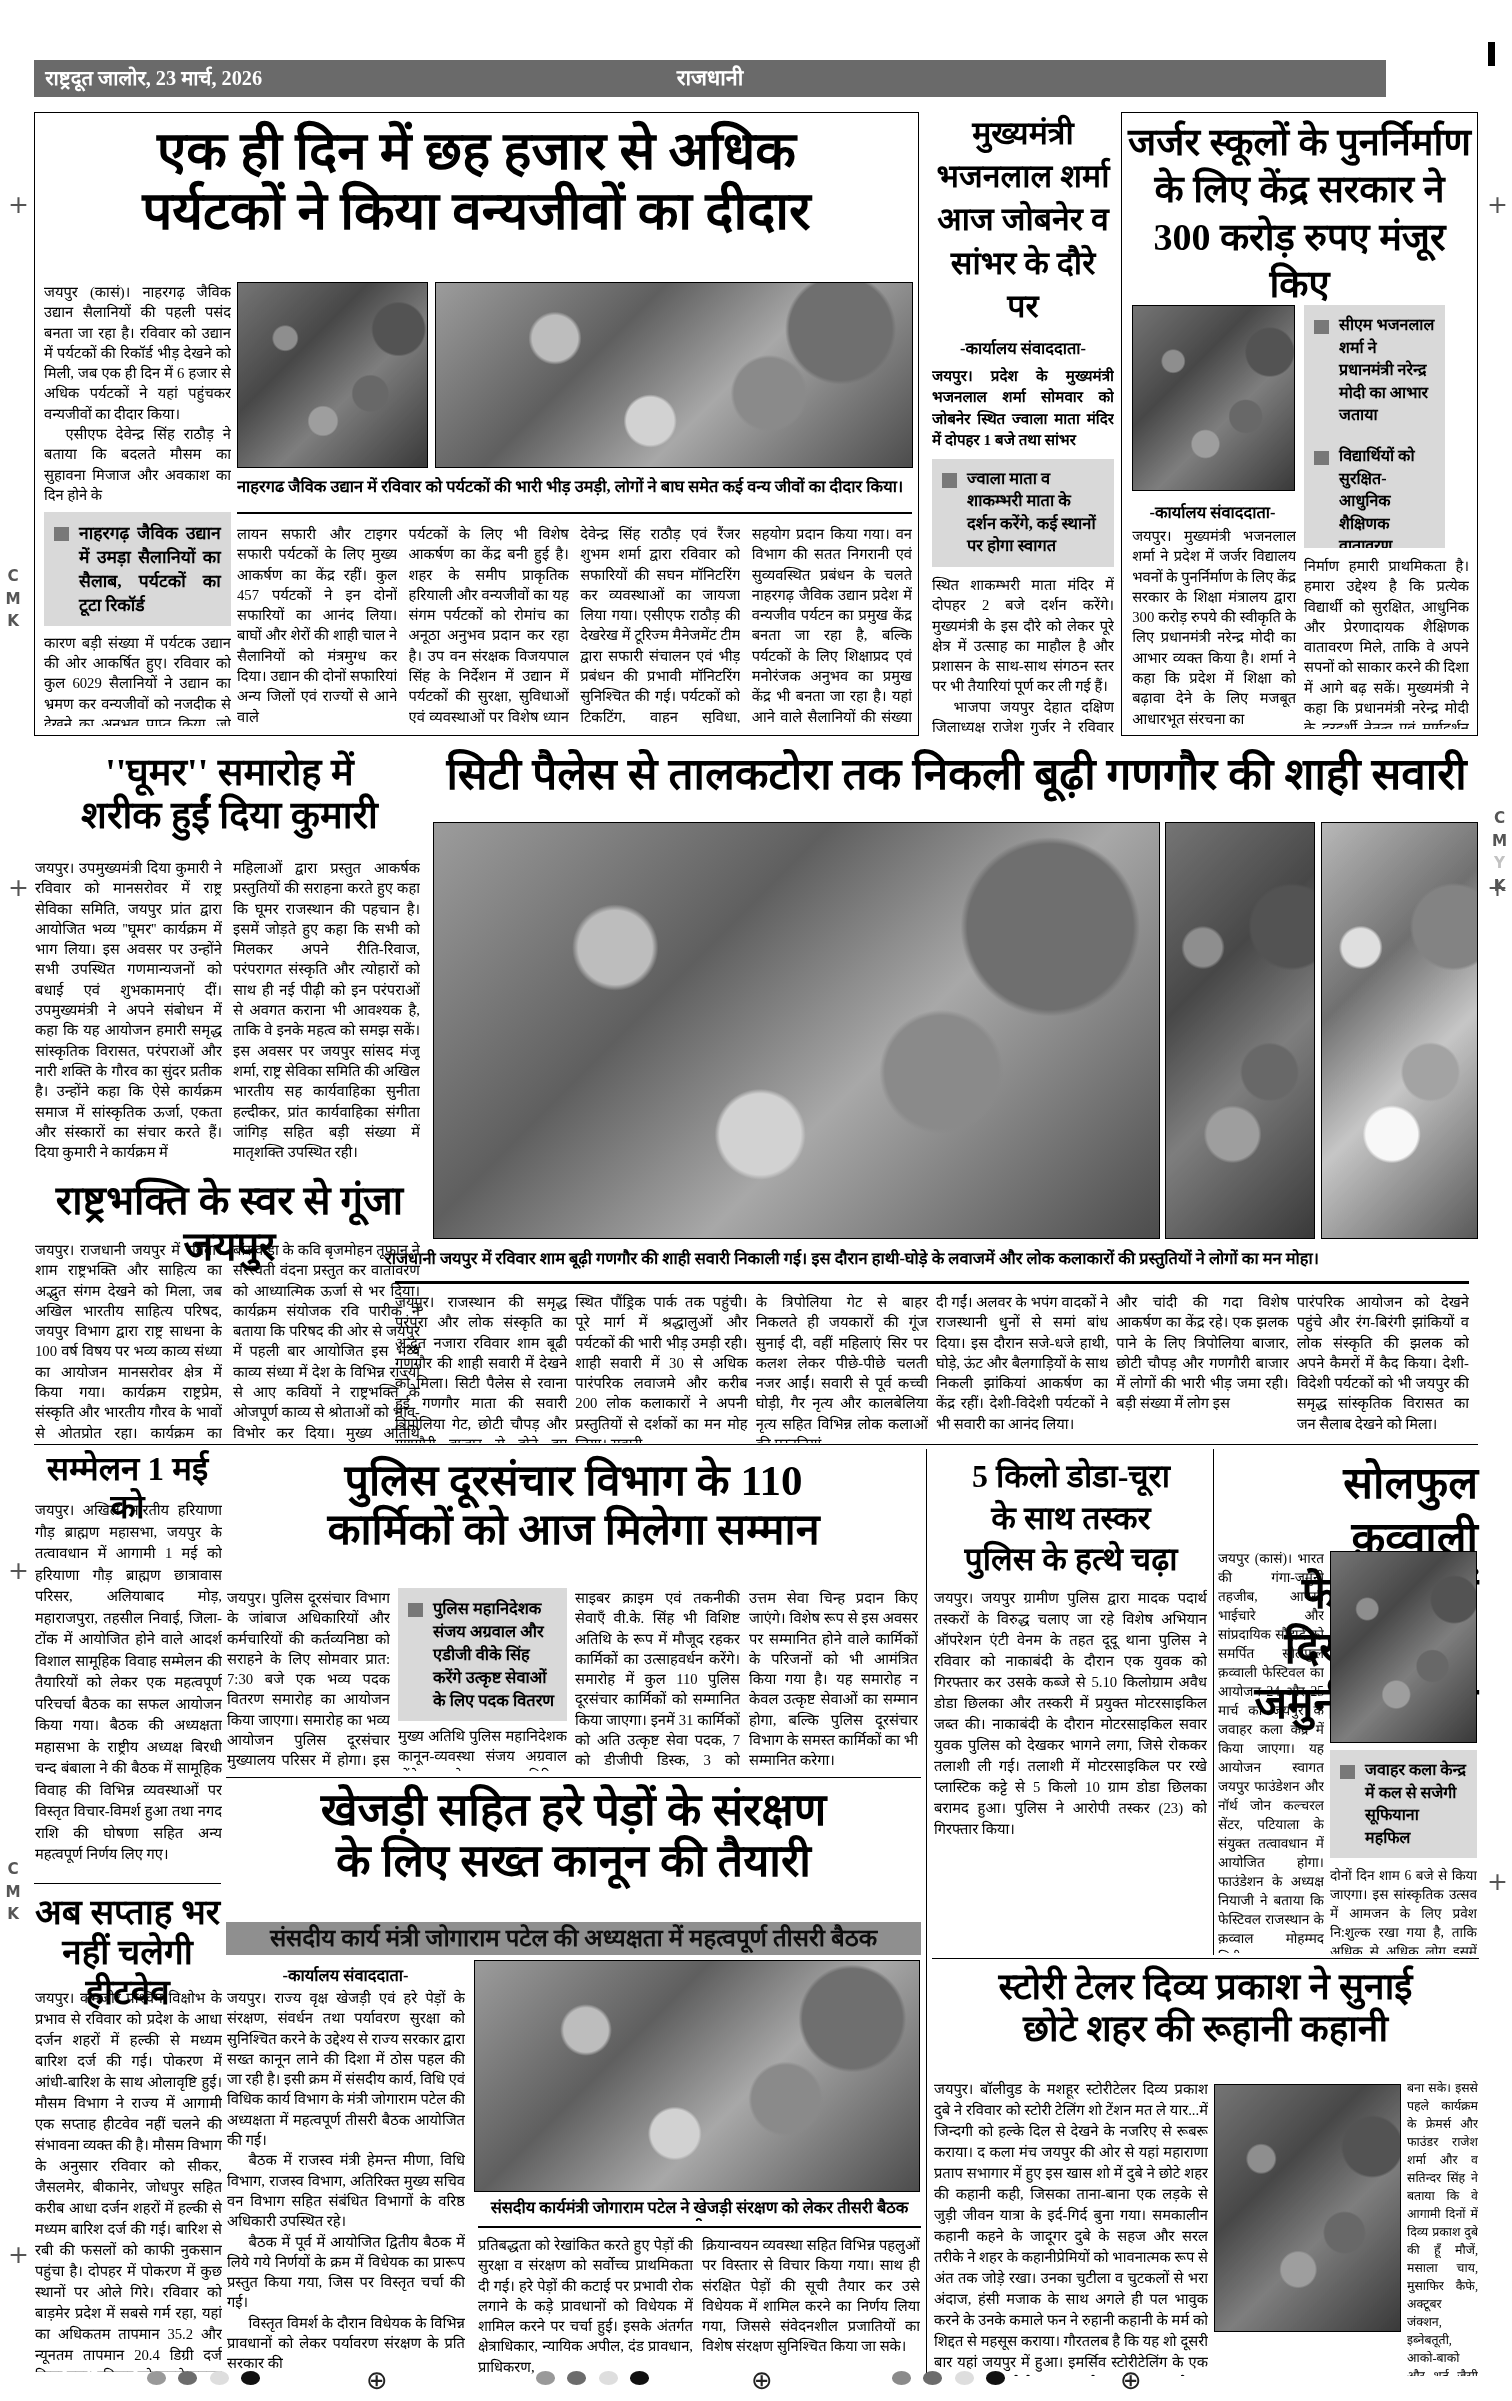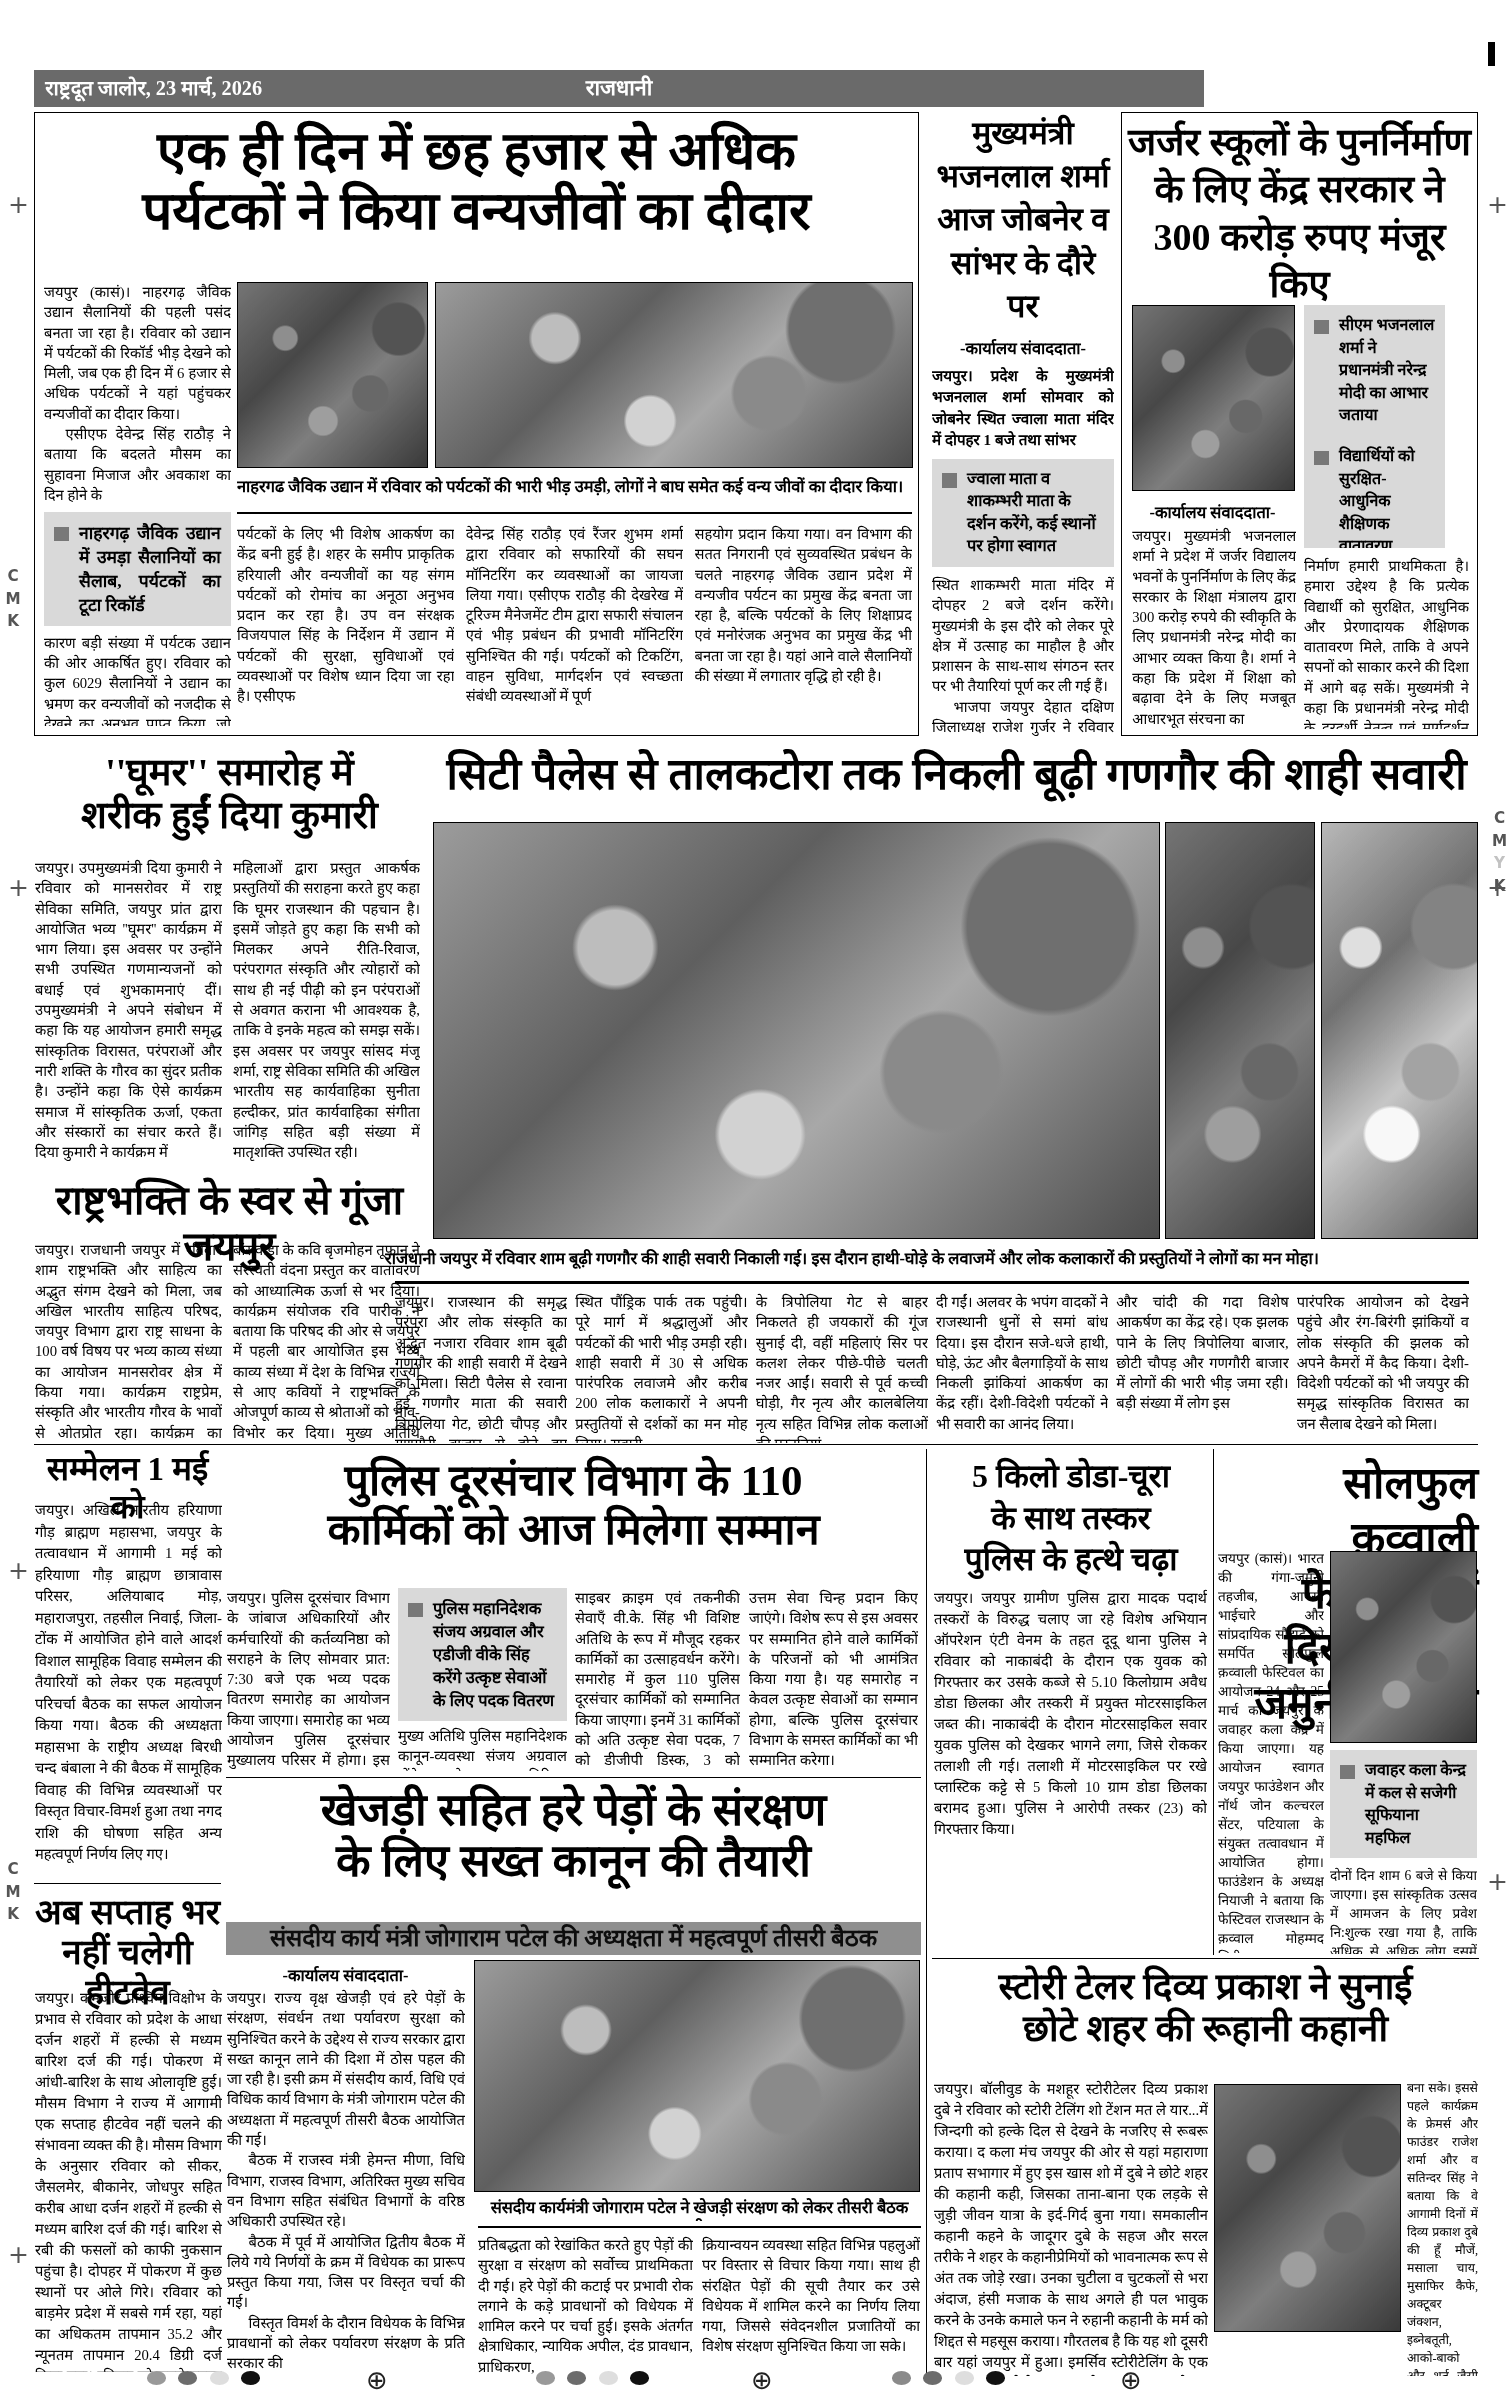--- a/index.html
+++ b/index.html
@@ -40,21 +40,21 @@
   .dotrow { display:flex; gap:12.4px; align-items:center; }
   .dot { width:19px; height:13.6px; border-radius:50%; }
   .reg-circle { font-size:26px; color:#222; font-family:"DejaVu Sans", sans-serif; }
   .strip { background:#8f8f8f; color:#0d0d0d; font-weight:bold; text-align:center; overflow:hidden; }
 </style>
 </head>
 <body>
 
 <div class="page">
 
-  <div class="abs masthead" style="left:34px; top:70px; width:1170px; height:37px;">
+  <div class="abs masthead" style="left:34px; top:60px; width:1352px; height:37px;">
     <div class="mleft">राष्ट्रदूत जालोर, 23 मार्च, 2026</div>
     <div class="mcenter">राजधानी</div>
   </div>
   <div class="abs corner-mark" style="left:1488px; top:42px; width:6.8px; height:24px;"></div>
 
   <div class="abs reg-cross" style="left:8px; top:192px;">+</div>
   <div class="abs reg-cross" style="left:1487px; top:192px;">+</div>
   <div class="abs reg-cross" style="left:8px; top:875px;">+</div>
   <div class="abs reg-cross" style="left:1487px; top:875px;">+</div>
   <div class="abs reg-cross" style="left:8px; top:1558px;">+</div>
@@ -93,20 +93,21 @@
         </div>
       </div>
       <p class="nofirst">कारण बड़ी संख्या में पर्यटक उद्यान की ओर आकर्षित हुए। रविवार को कुल 6029 सैलानियों ने उद्यान का भ्रमण कर वन्यजीवों को नजदीक से देखने का अनुभव प्राप्त किया, जो एक दिन में आने वाले पर्यटकों की अब तक की सर्वाधिक संख्या है।</p>
 
     </div>
     <div class="abs photo dark" style="left:202px; top:169px; width:191px; height:186px;"></div>
     <div class="abs photo" style="left:400px; top:169px; width:478px; height:186px;"></div>
     <div class="abs caption" style="left:202px; top:364px; width:675px; height:24px;">नाहरगढ जैविक उद्यान में रविवार को पर्यटकों की भारी भीड़ उमड़ी, लोगों ने बाघ समेत कई वन्य जीवों का दीदार किया।</div>
     <div class="abs rule-h" style="left:202px; top:399px; width:675px; height:2.3px;"></div>
     <div class="abs" style="left:202px; top:411px; width:675px; height:199px; display:flex; gap:11.3px;">
+      <div class="body-txt" style="flex:1;">लायन सफारी और टाइगर सफारी पर्यटकों के लिए मुख्य आकर्षण का केंद्र रहीं। कुल 457 पर्यटकों ने इन दोनों सफारियों का आनंद लिया। बाघों और शेरों की शाही चाल ने सैलानियों को मंत्रमुग्ध कर दिया। उद्यान की दोनों सफारियां अन्य जिलों एवं राज्यों से आने वाले</div>
       <div class="body-txt" style="flex:1;">पर्यटकों के लिए भी विशेष आकर्षण का केंद्र बनी हुई है। शहर के समीप प्राकृतिक हरियाली और वन्यजीवों का यह संगम पर्यटकों को रोमांच का अनूठा अनुभव प्रदान कर रहा है। उप वन संरक्षक विजयपाल सिंह के निर्देशन में उद्यान में पर्यटकों की सुरक्षा, सुविधाओं एवं व्यवस्थाओं पर विशेष ध्यान दिया जा रहा है। एसीएफ</div>
       <div class="body-txt" style="flex:1;">देवेन्द्र सिंह राठौड़ एवं रैंजर शुभम शर्मा द्वारा रविवार को सफारियों की सघन मॉनिटरिंग कर व्यवस्थाओं का जायजा लिया गया। एसीएफ राठौड़ की देखरेख में टूरिज्म मैनेजमेंट टीम द्वारा सफारी संचालन एवं भीड़ प्रबंधन की प्रभावी मॉनिटरिंग सुनिश्चित की गई। पर्यटकों को टिकटिंग, वाहन सुविधा, मार्गदर्शन एवं स्वच्छता संबंधी व्यवस्थाओं में पूर्ण</div>
       <div class="body-txt" style="flex:1;">सहयोग प्रदान किया गया। वन विभाग की सतत निगरानी एवं सुव्यवस्थित प्रबंधन के चलते नाहरगढ़ जैविक उद्यान प्रदेश में वन्यजीव पर्यटन का प्रमुख केंद्र बनता जा रहा है, बल्कि पर्यटकों के लिए शिक्षाप्रद एवं मनोरंजक अनुभव का प्रमुख केंद्र भी बनता जा रहा है। यहां आने वाले सैलानियों की संख्या में लगातार वृद्धि हो रही है।</div>
     </div>
   </div>
 
   <div class="abs" style="left:932px; top:112px; width:182px; height:624px; overflow:hidden;">
     <div class="headline" style="font-size:32px; line-height:1.35;">
       <div>मुख्यमंत्री भजनलाल शर्मा आज जोबनेर व सांभर के दौरे पर</div>
     </div>

